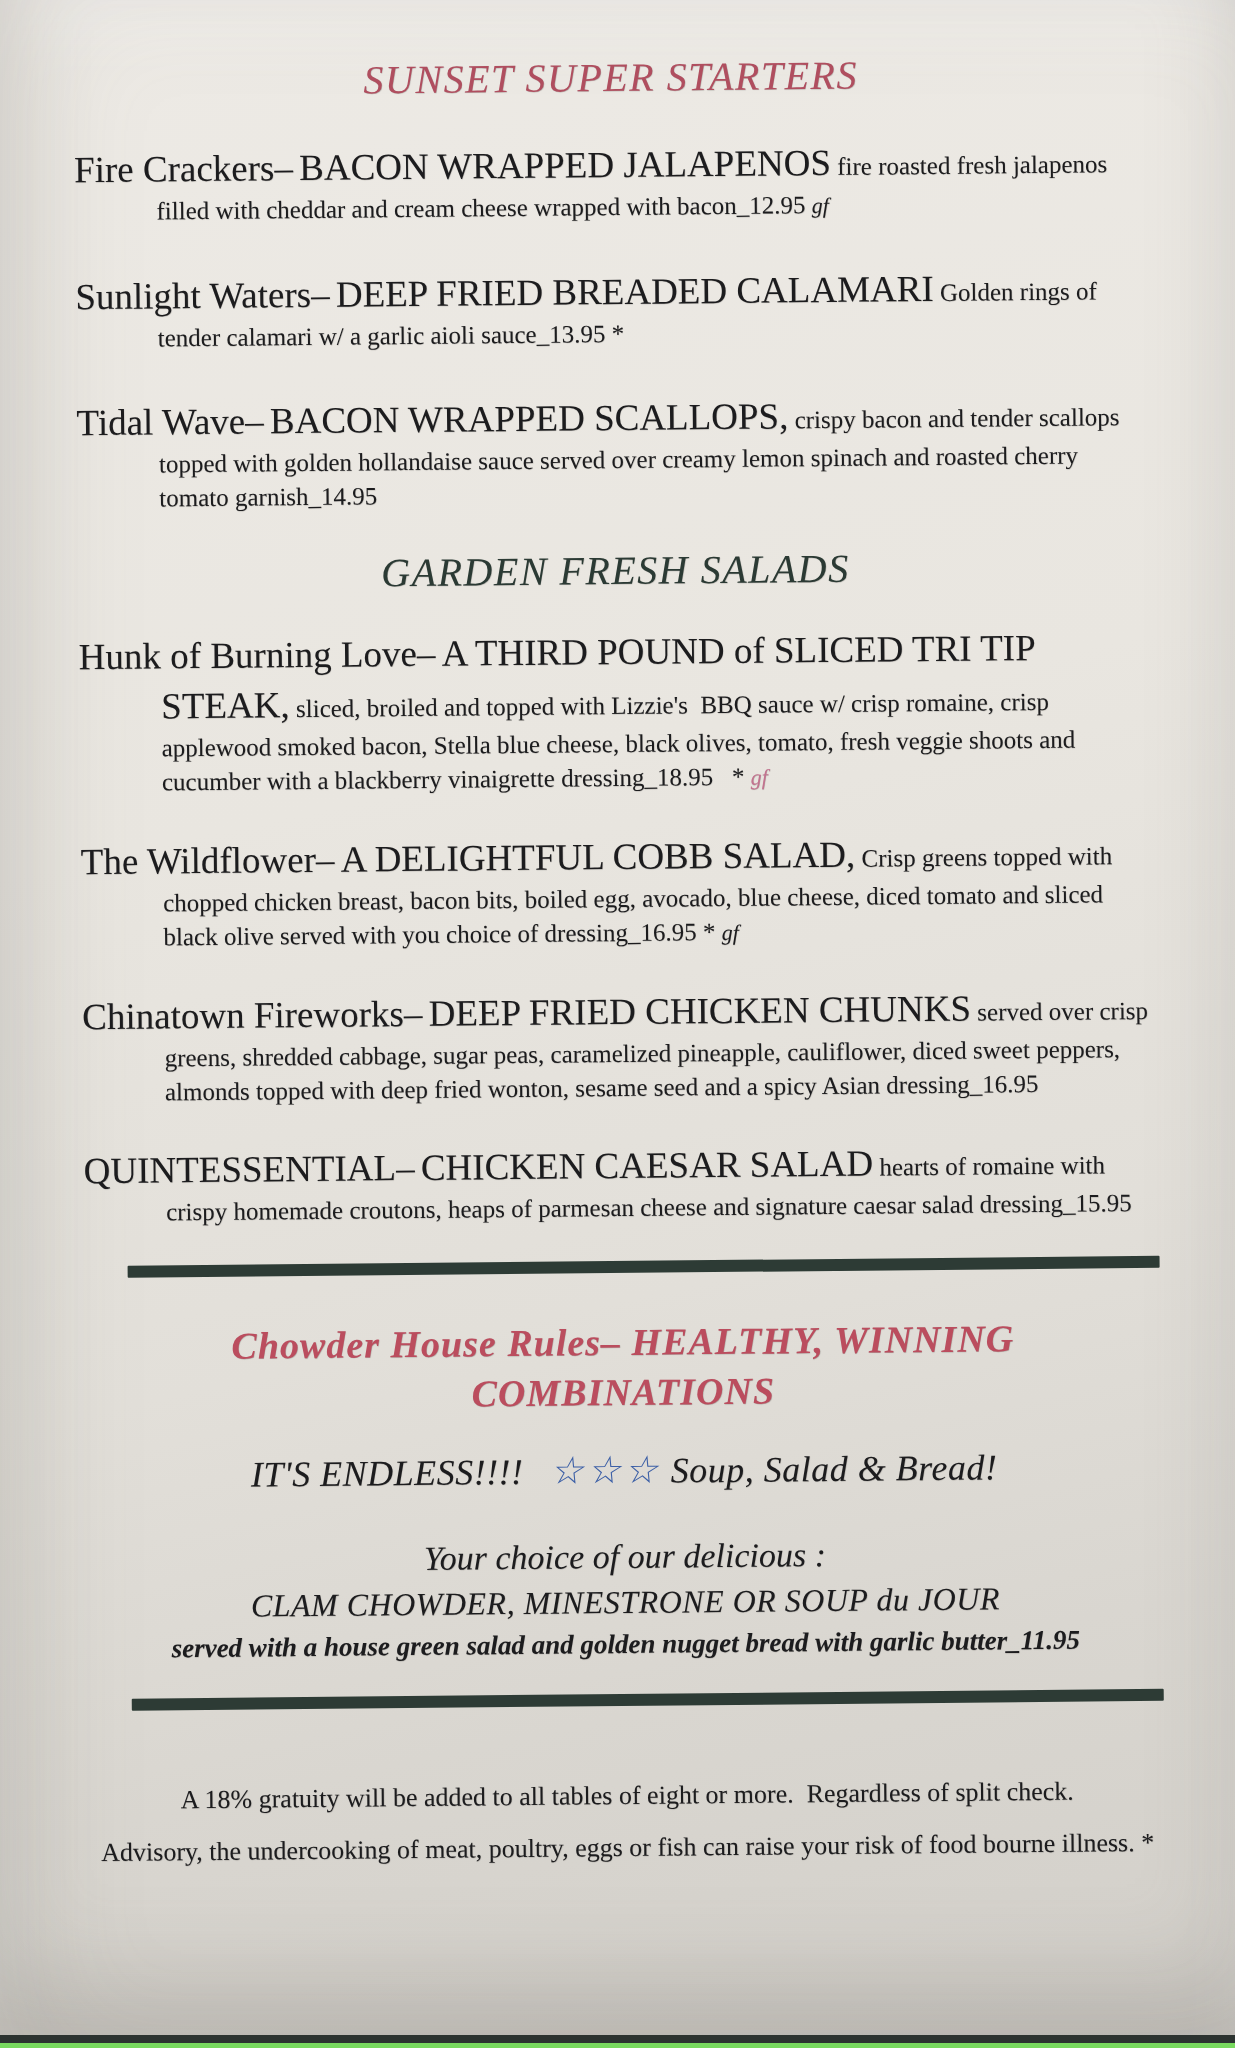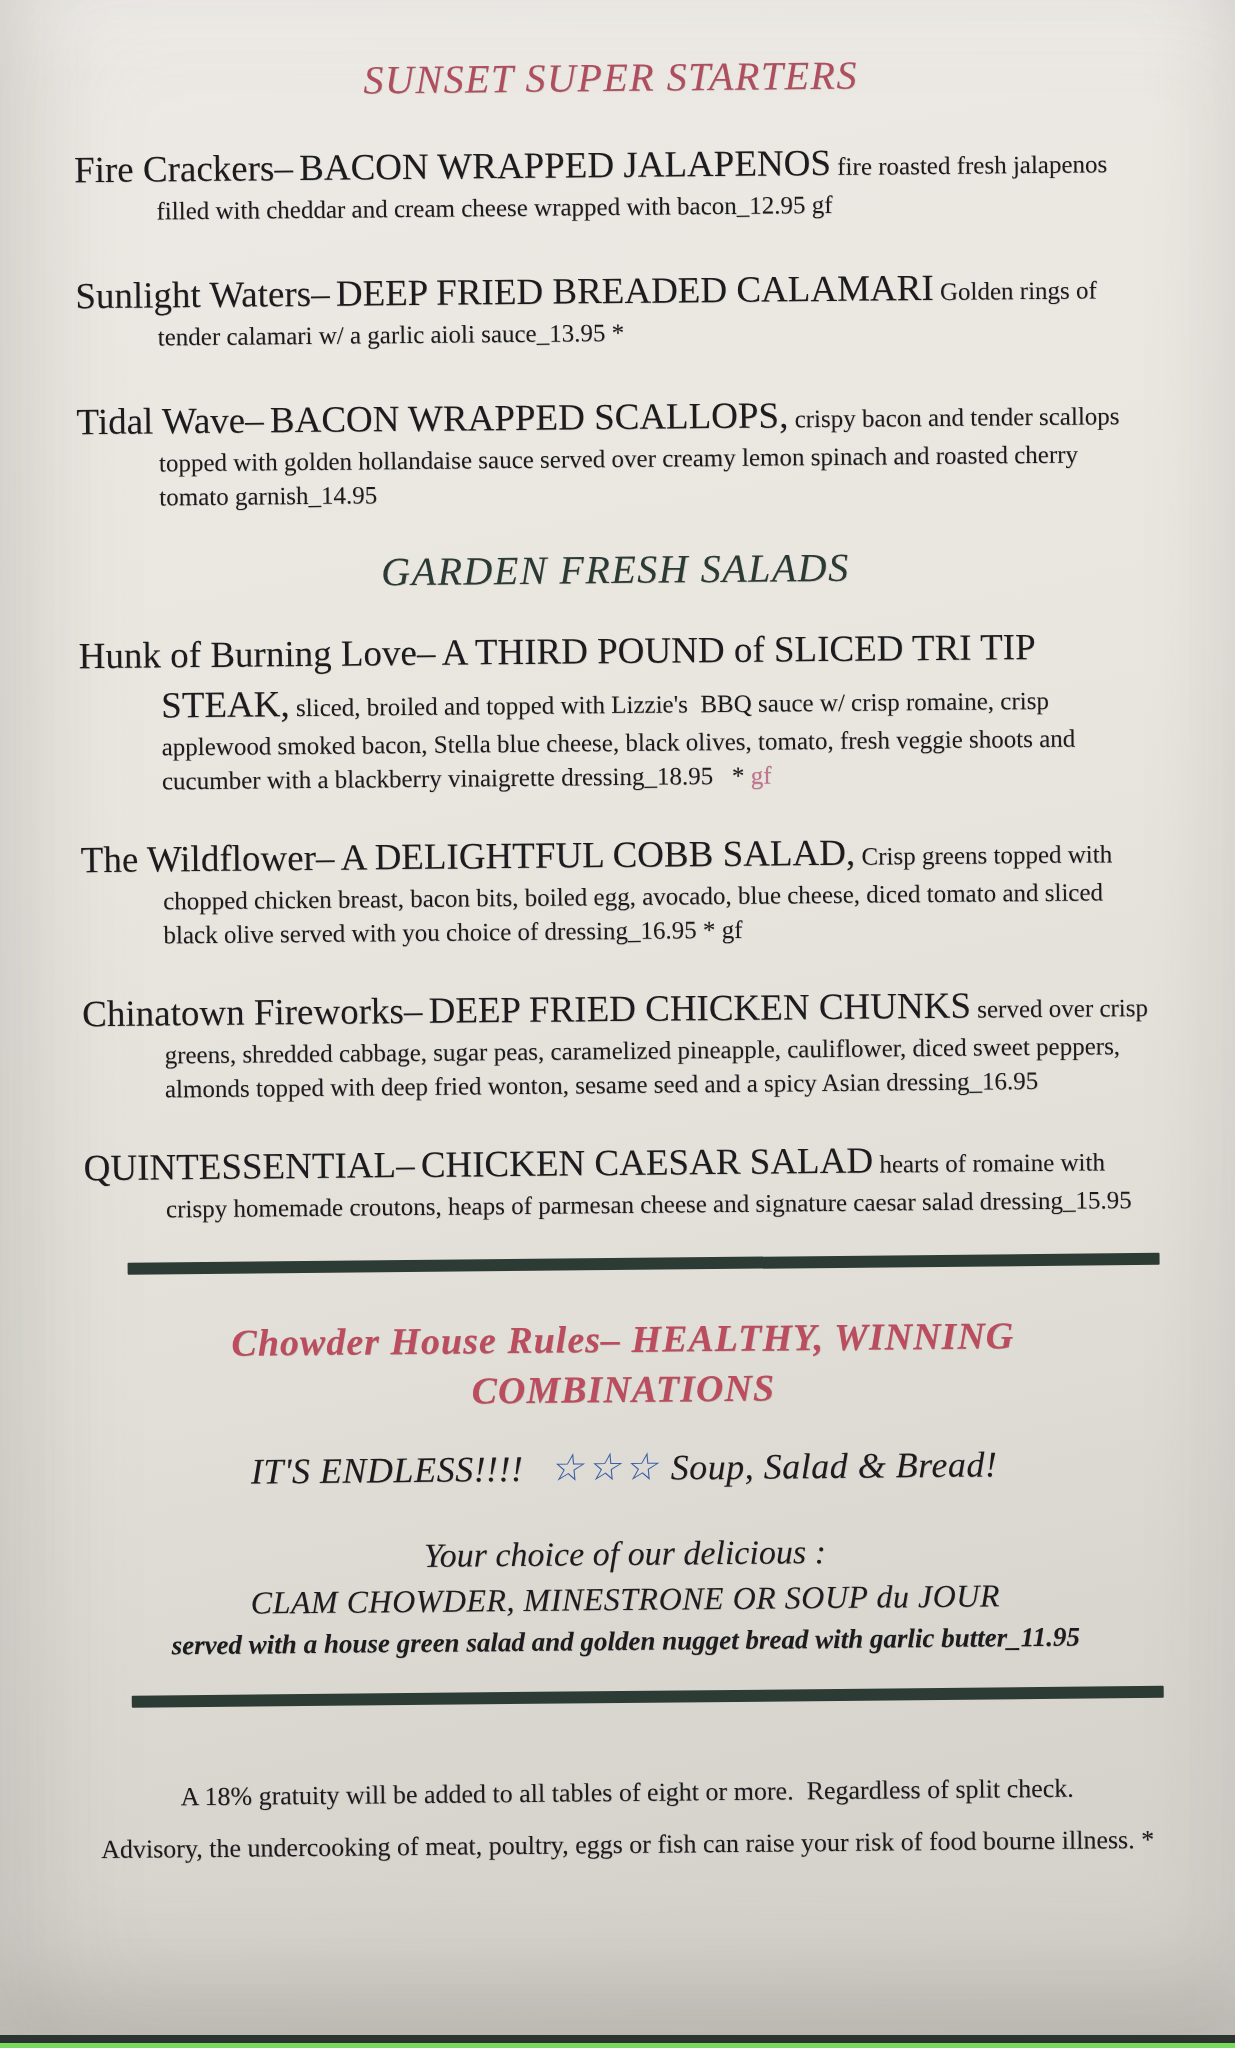--- a/index.html
+++ b/index.html
@@ -45,21 +45,21 @@
   .salads-heading{margin:4px 0 32px 0;}
 
   .menu-item{
     margin:0 84px 42px 80px;
     padding-left:82px;text-indent:-82px;
     line-height:34px;font-size:25px;
   }
   .menu-item.tight{margin-bottom:36px;}
   .big{font-size:37px;line-height:50px;white-space:pre-wrap;}
   .desc{font-size:25px;white-space:pre-wrap;}
-  .gf{font-size:25px;margin-top:36px;}
+  .gf{font-style:italic;font-size:22px;margin-top:36px;}
   .gf.pink{color:var(--gf_pink);}
 
   .divider-rule{
     height:12px;background:var(--rule_green);
     width:1032px;margin-left:123px;border-radius:1px;
   }
   .rule-1{margin-top:4px;margin-bottom:44px;}
   .rule-2{margin-top:30px;margin-bottom:64px;}
 
   .combo-heading{

